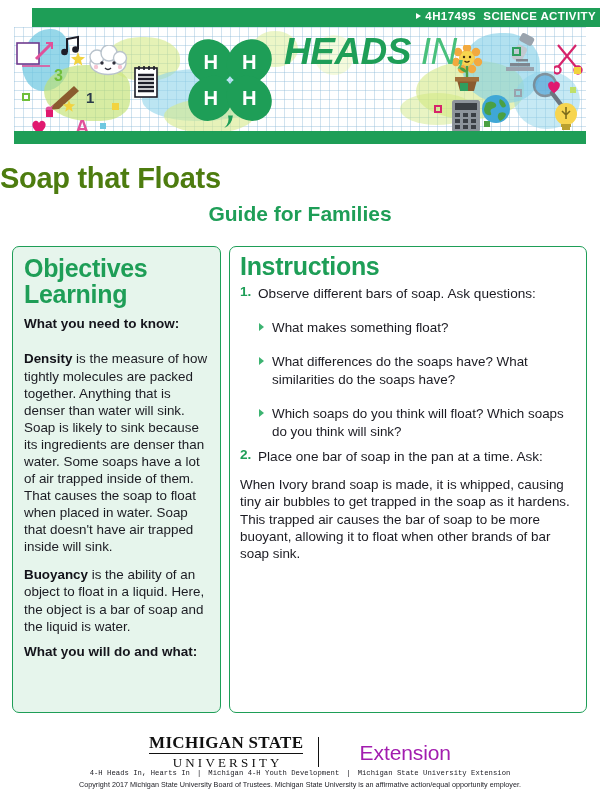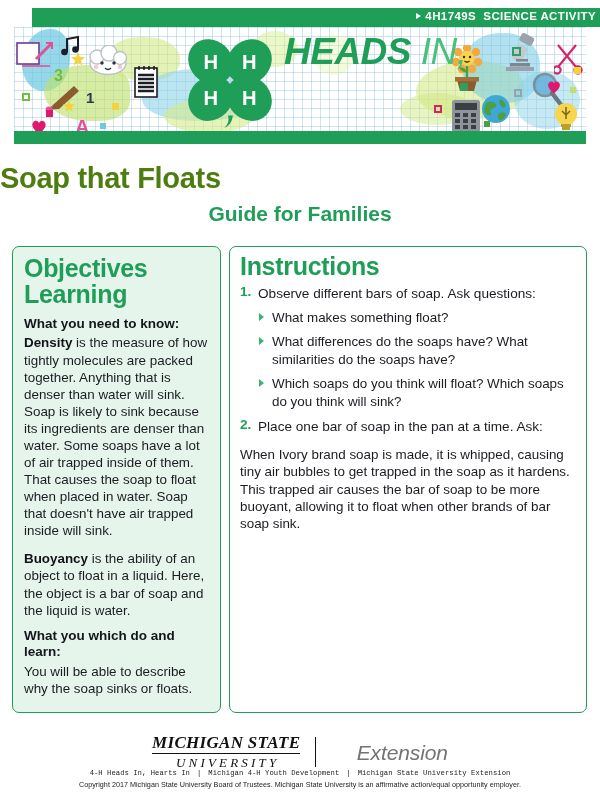--- a/index.html
+++ b/index.html
@@ -171,40 +171,40 @@
     font-weight: bold;
     color: #15151c;
     margin-top: 9px;
     line-height: 1.22;
   }
 
   .body-text {
     font-size: 13.4px;
     color: #1b1b22;
     line-height: 1.275;
-    margin-top: 2px;
+    margin-top: 18px;
   }
   .body-text.gap { margin-top: 11px; }
   .body-text b { font-weight: bold; color: #121219; }
 
   
   .instr-list { margin-top: 4px; }
 
   .instr-item { position: relative; padding-left: 18px; margin-top: 7px; }
   .instr-item:first-child { margin-top: 4px; }
   .instr-num {
     position: absolute; left: 0; top: 0;
     color: #1e9e57;
     font-weight: bold;
     font-size: 13.6px;
   }
   .instr-text { font-size: 13.6px; color: #1b1b22; line-height: 1.27; }
 
   .sub-list { margin-top: 2px; }
-  .sub-item { position: relative; padding-left: 14px; margin-top: 6px; }
+  .sub-item { position: relative; padding-left: 14px; margin-top: 16px; }
   .sub-bullet {
     position: absolute; left: 1px; top: 5px;
     width: 0; height: 0;
     border-left: 5px solid #3cb371;
     border-top: 4px solid transparent;
     border-bottom: 4px solid transparent;
   }
   .sub-text { font-size: 13.4px; color: #1b1b22; line-height: 1.27; }
 
   .closing-para {
@@ -213,21 +213,20 @@
     line-height: 1.29;
     margin-top: 11px;
   }
 
   
   .footer-logo {
     position: absolute;
     left: 0; top: 733px;
     width: 600px;
     text-align: center;
-    font-style: italic;
   }
   .msu-block { display: inline-block; vertical-align: middle; text-align: center; }
   .msu-top {
     font-family: "Liberation Serif", serif;
     font-size: 17px;
     font-weight: bold;
     letter-spacing: 0.3px;
     color: #111111;
     border-bottom: 1.6px solid #111111;
     padding-bottom: 0px;
@@ -246,21 +245,21 @@
     vertical-align: middle;
     width: 1.4px;
     height: 30px;
     background: #111111;
     margin: 0 9px 0 10px;
   }
   .msu-ext {
     display: inline-block;
     vertical-align: middle;
     font-size: 21px;
-    color: #737373;
+    color: #a21caf;
     letter-spacing: -0.1px;
     position: relative;
     top: 1px;
     margin-left: 27px;
   }
 
   .footer-line1 {
     position: absolute;
     left: 0; top: 769px;
     width: 600px;
@@ -490,22 +489,21 @@
       <div>Objectives</div>
       <div>Learning</div>
     </div>
 
     <div class="sub-head">What you need to know:</div>
 
     <div class="body-text"><b>Density</b><span> is the measure of how tightly molecules are packed together. Anything that is denser than water will sink. Soap is likely to sink because its ingredients are denser than water. Some soaps have a lot of air trapped inside of them. That causes the soap to float when placed in water. Soap that doesn't have air trapped inside will sink.</span></div>
 
     <div class="body-text gap"><b>Buoyancy</b><span> is the ability of an object to float in a liquid. Here, the object is a bar of soap and the liquid is water.</span></div>
 
-    <div class="sub-head">What you which do and learn:</div>
-    <div class="body-text">You will be able to describe why the soap sinks or floats.</div>
+    <div class="sub-head">What you will do and what:</div>
   </div>
 
   <div class="panel-right">
     <div class="panel-head">Instructions</div>
 
     <div class="instr-list">
 
       <div class="instr-item">
         <span class="instr-num">1.</span>
         <span class="instr-text">Observe different bars of soap. Ask questions:</span>

